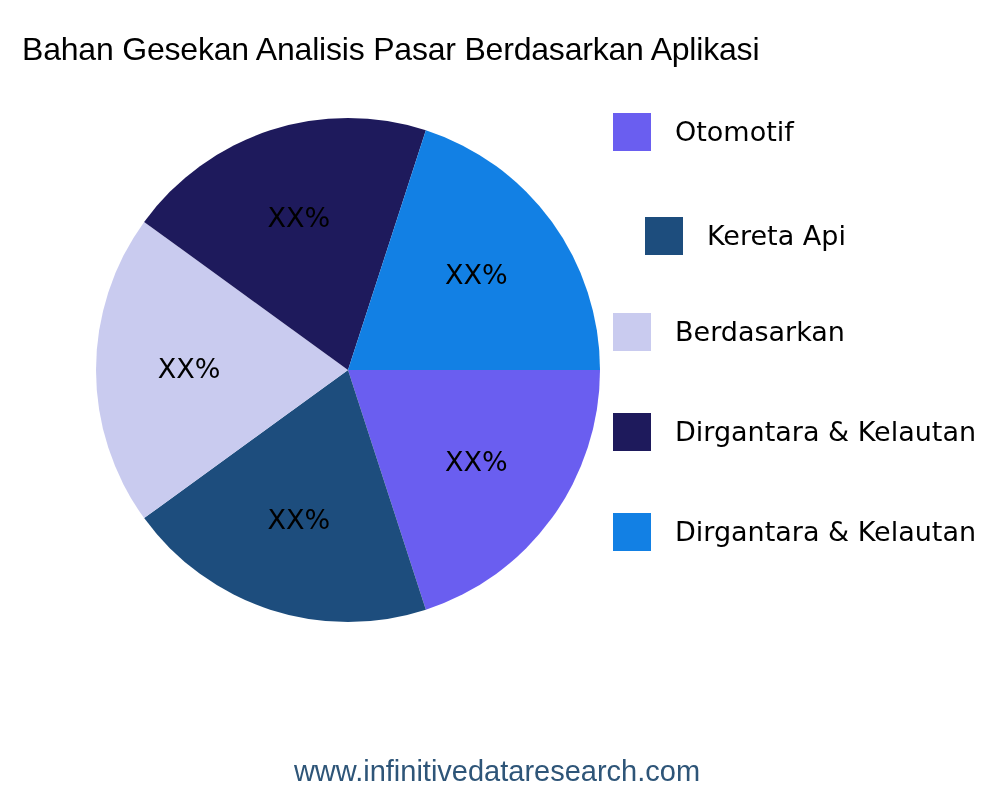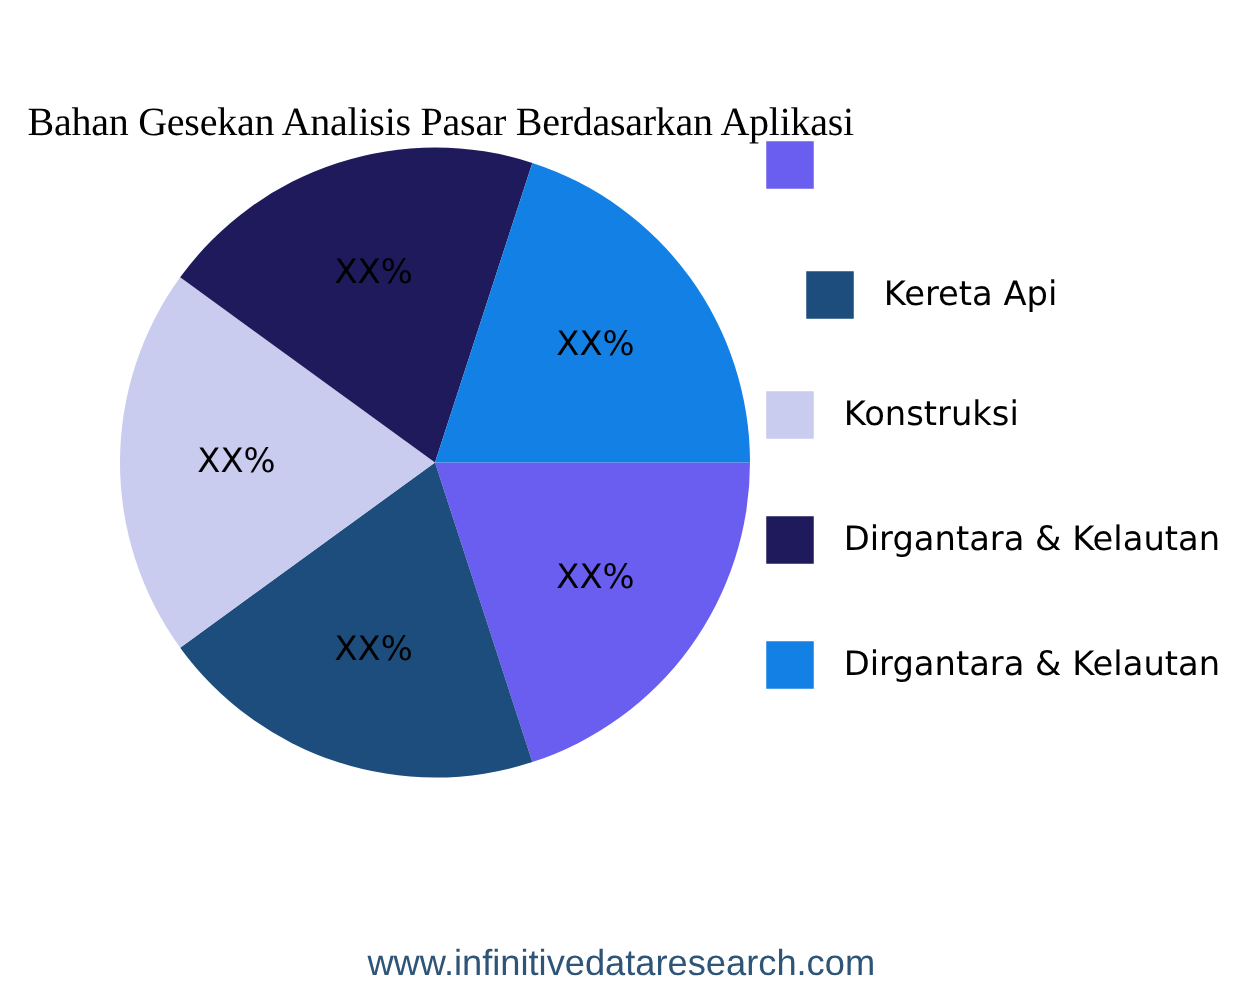--- a/index.html
+++ b/index.html
@@ -25,25 +25,24 @@
 
   
   #chart-title {
     position: absolute;
     left: 22px;
     top: 28px;
     width: 940px;
     font-size: 32px;
     line-height: 42px;
     color: #000000;
-    font-family: Liberation Serif, serif;
+    font-family: Liberation Sans, sans-serif;
     font-weight: 400;
     white-space: nowrap;
     letter-spacing: -0.2px;
-    margin-top: 48px;
   }
 
   
   #pie-wrap {
     position: absolute;
     left: 0px;
     top: 0px;
     width: 700px;
     height: 740px;
   }
@@ -126,28 +125,29 @@
           <text x="189.2" y="370.0" class="slice-label">XX%</text>
           <text x="298.9" y="219.0" class="slice-label">XX%</text>
           <text x="476.4" y="276.7" class="slice-label">XX%</text>
         </g>
     </svg>
   </div>
 
   <div id="legend">
       <div class="legend-item" style="top: 0px;">
         <span class="legend-swatch" style="background: rgb(106, 94, 240);"></span>
+        <span class="legend-label">Otomotif</span>
       </div>
       <div class="legend-item" style="top: 104px; margin-left: 32px;">
         <span class="legend-swatch" style="background: rgb(29, 77, 125);"></span>
         <span class="legend-label">Kereta Api</span>
       </div>
       <div class="legend-item" style="top: 200px;">
         <span class="legend-swatch" style="background: rgb(201, 203, 239);"></span>
-        <span class="legend-label">Konstruksi</span>
+        <span class="legend-label">Berdasarkan</span>
       </div>
       <div class="legend-item" style="top: 300px;">
         <span class="legend-swatch" style="background: rgb(30, 26, 92);"></span>
         <span class="legend-label">Dirgantara &amp; Kelautan</span>
       </div>
       <div class="legend-item" style="top: 400px;">
         <span class="legend-swatch" style="background: rgb(18, 128, 228);"></span>
         <span class="legend-label">Dirgantara &amp; Kelautan</span>
       </div>
     </div>

